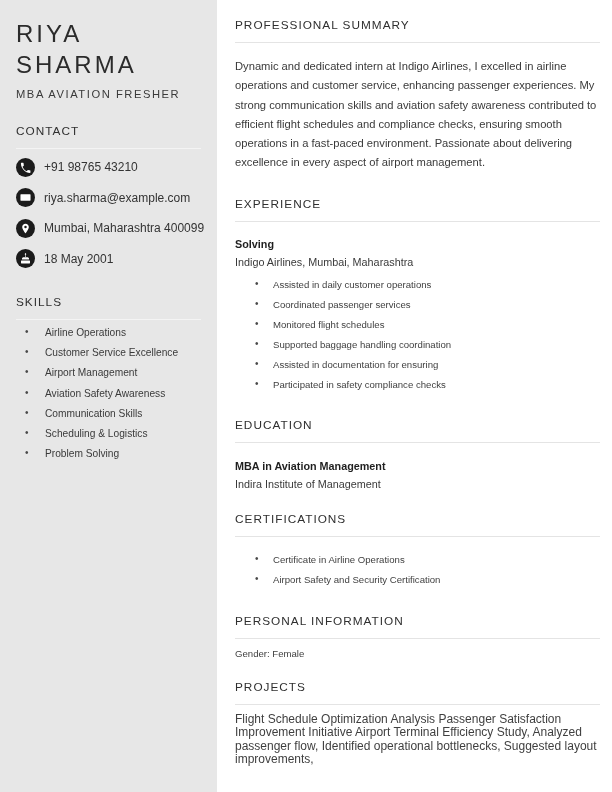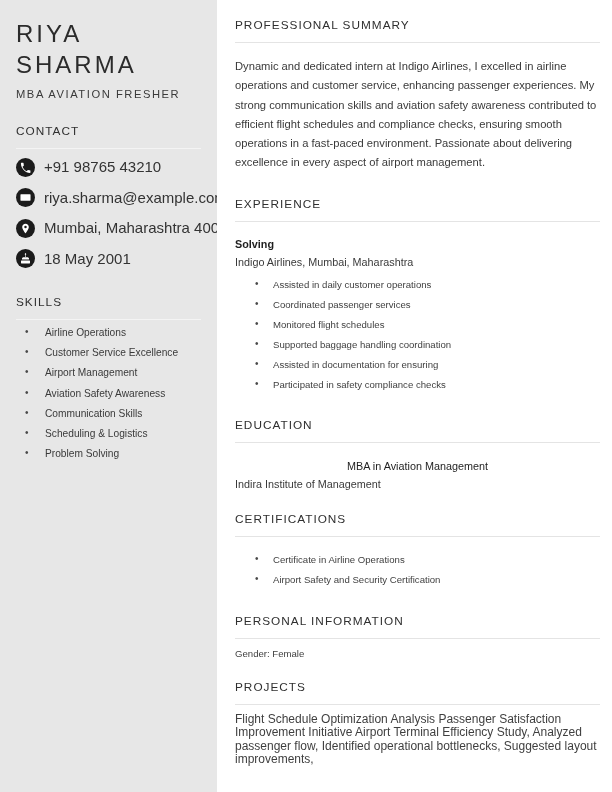--- a/index.html
+++ b/index.html
@@ -91,21 +91,21 @@
     background: #1b1b1b;
     display: flex;
     align-items: center;
     justify-content: center;
     margin-right: 9px;
   }
   .contact-icon svg {
     display: block;
   }
   .contact-text {
-    font-size: 15px;
+    font-size: 12px;
     color: #333333;
     line-height: 14px;
     white-space: nowrap;
   }
 
   .skill-list {
     margin: 6px 0 0 0;
     padding: 0;
     list-style: none;
   }
@@ -192,25 +192,24 @@
     content: "\2022";
     position: absolute;
     left: 20px;
     top: -1px;
     font-size: 10px;
     color: #4a4a4a;
   }
 
   .edu-degree {
     font-size: 10.8px;
-    font-weight: normal;
+    font-weight: bold;
     color: #1f1f1f;
     line-height: 14px;
     margin-top: 16px;
-    text-align: center;
   }
   .edu-school {
     font-size: 10.8px;
     color: #3a3a3a;
     line-height: 16px;
     margin-top: 3px;
   }
 
   .cert-list {
     margin: 16px 0 4px 0;

